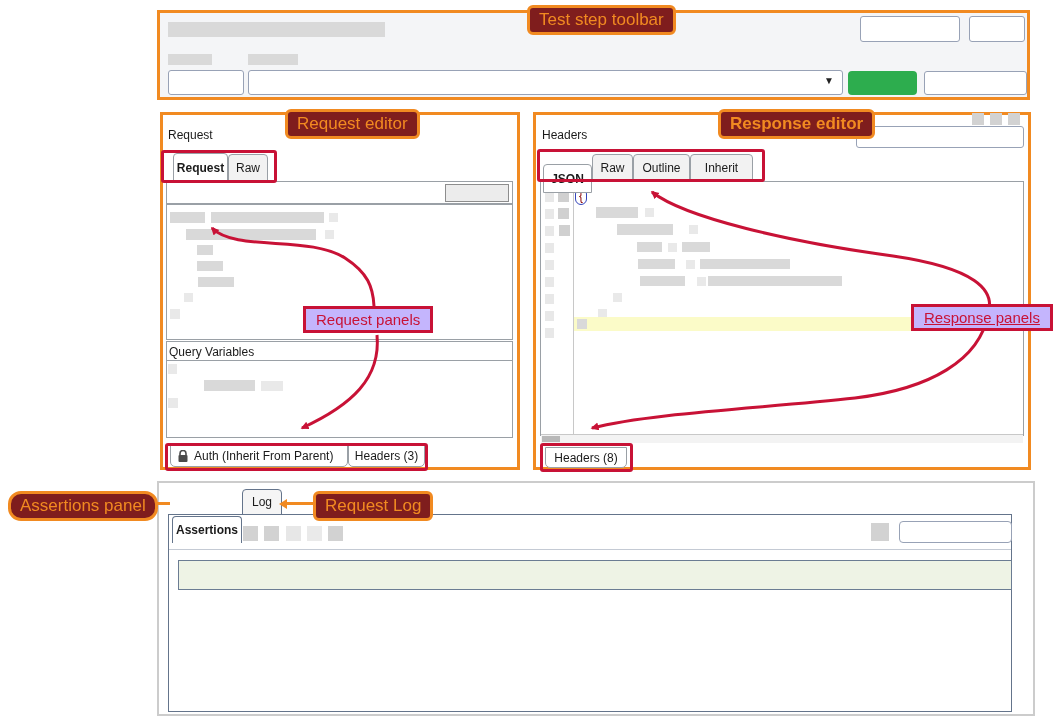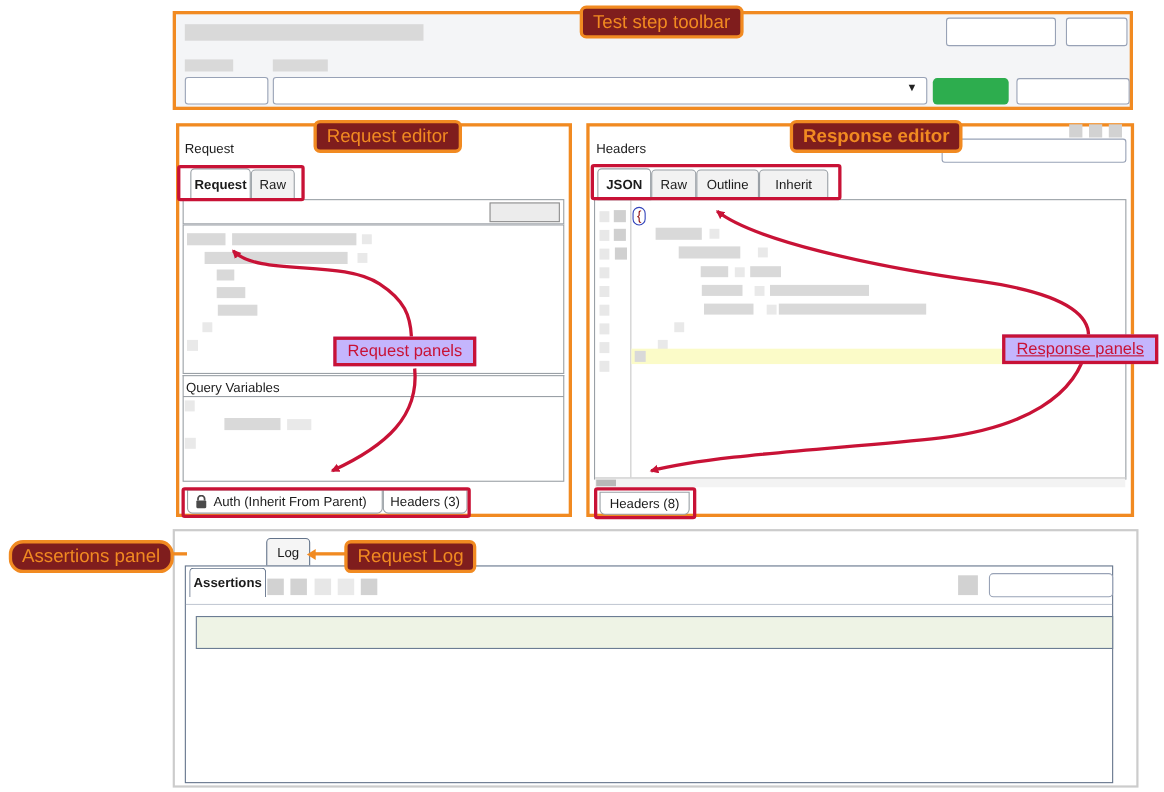--- a/index.html
+++ b/index.html
@@ -85,21 +85,21 @@
 </div>
 <div class="tab bottom" style="left:348px;top:445px;width:77px;height:22px;">Headers (3)</div>
 
 <div class="orange-box" style="left:533px;top:112px;width:498px;height:358px;background:#ffffff;"></div>
 <div class="icon-sq" style="left:972px;top:113px;width:12px;height:12px;"></div>
 <div class="icon-sq" style="left:990px;top:113px;width:12px;height:12px;"></div>
 <div class="icon-sq" style="left:1008px;top:113px;width:12px;height:12px;"></div>
 <div class="slate-input" style="left:856px;top:126px;width:168px;height:22px;"></div>
 <div class="panel-title" style="left:542px;top:128px;">Headers</div>
 
-<div class="tab active" style="left:543px;top:153px;width:49px;height:29px;">JSON</div>
+<div class="tab active" style="left:543px;top:164px;width:49px;height:29px;">JSON</div>
 <div class="tab" style="left:592px;top:154px;width:41px;height:28px;">Raw</div>
 <div class="tab" style="left:633px;top:154px;width:57px;height:28px;">Outline</div>
 <div class="tab" style="left:690px;top:154px;width:63px;height:28px;">Inherit</div>
 
 <div class="box" style="left:540px;top:181px;width:484px;height:255px;"></div>
 <div class="abs" style="left:573px;top:182px;width:1px;height:253px;background:#c8c8c8;"></div>
 
 <div class="gutter-sq" style="left:545px;top:192px;width:9px;height:10px;"></div>
 <div class="gutter-sq dark" style="left:558px;top:191px;width:11px;height:11px;"></div>
 <div class="gutter-sq" style="left:545px;top:209px;width:9px;height:10px;"></div>

